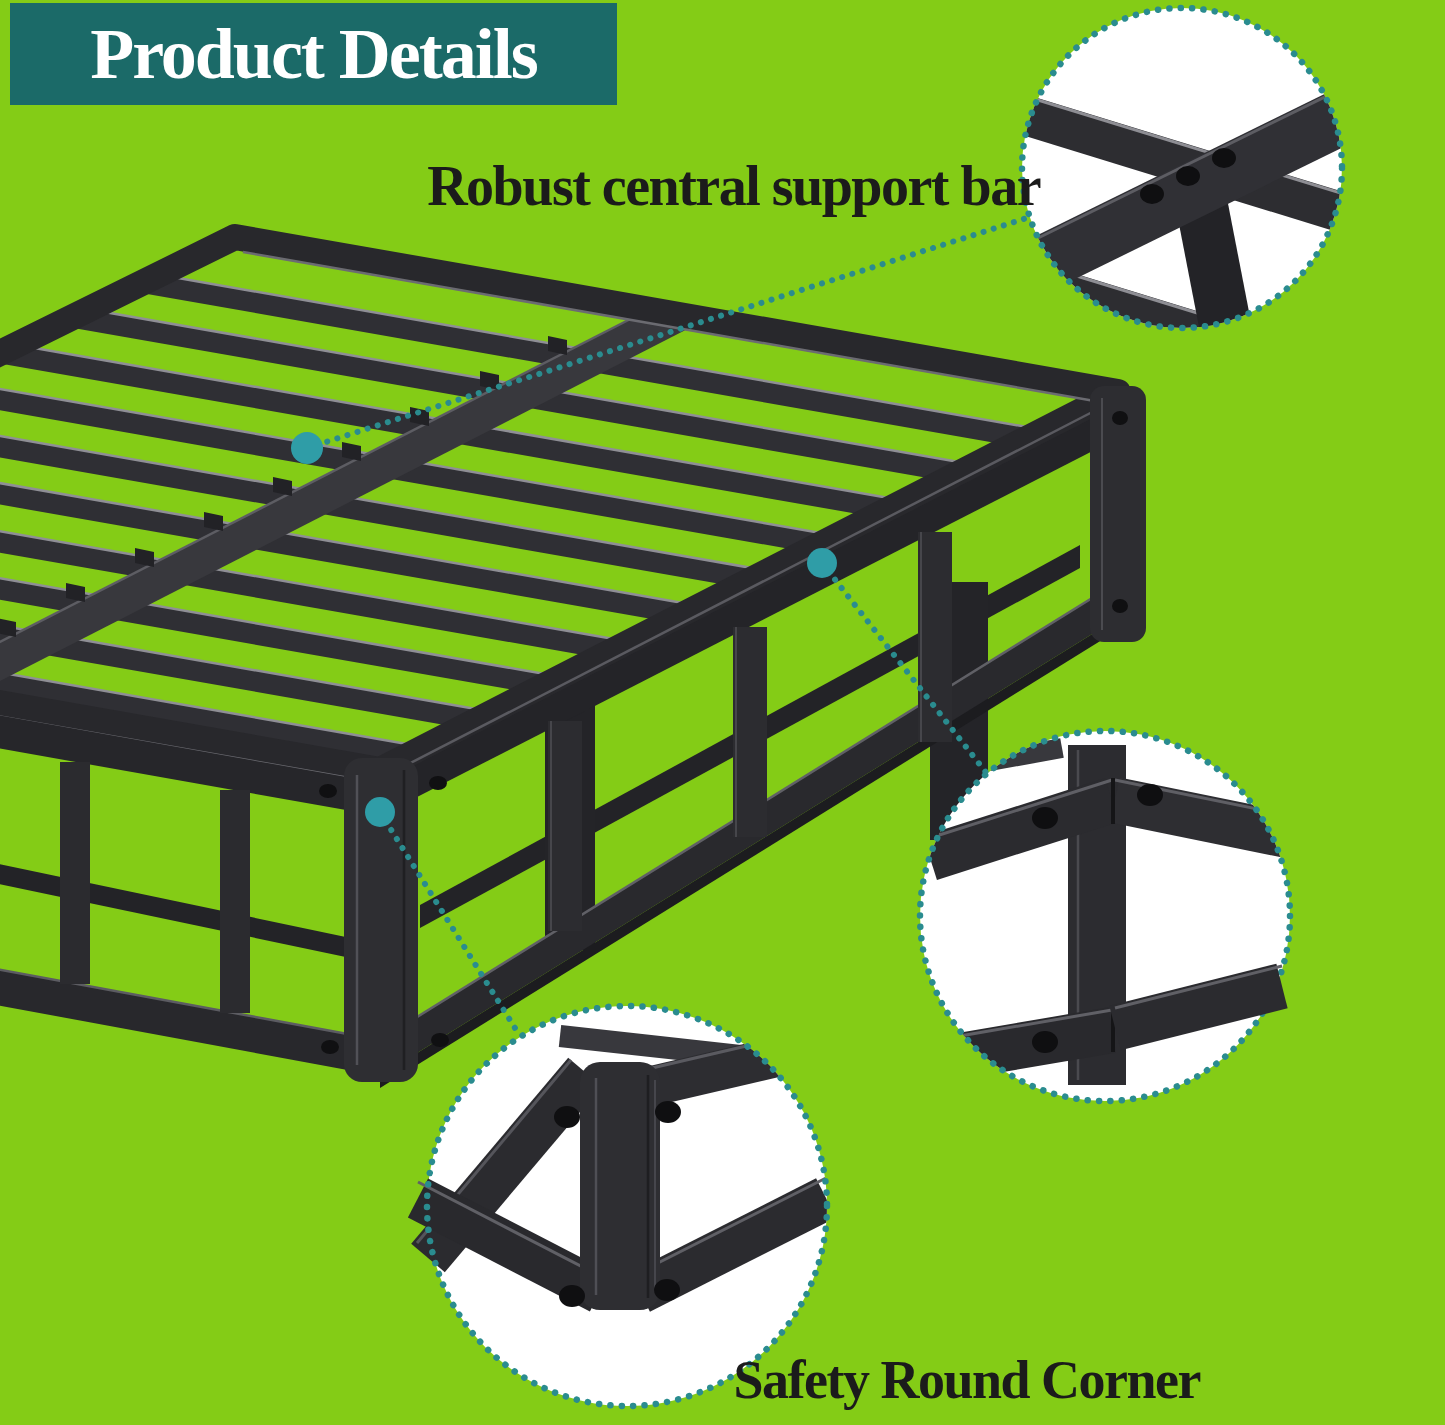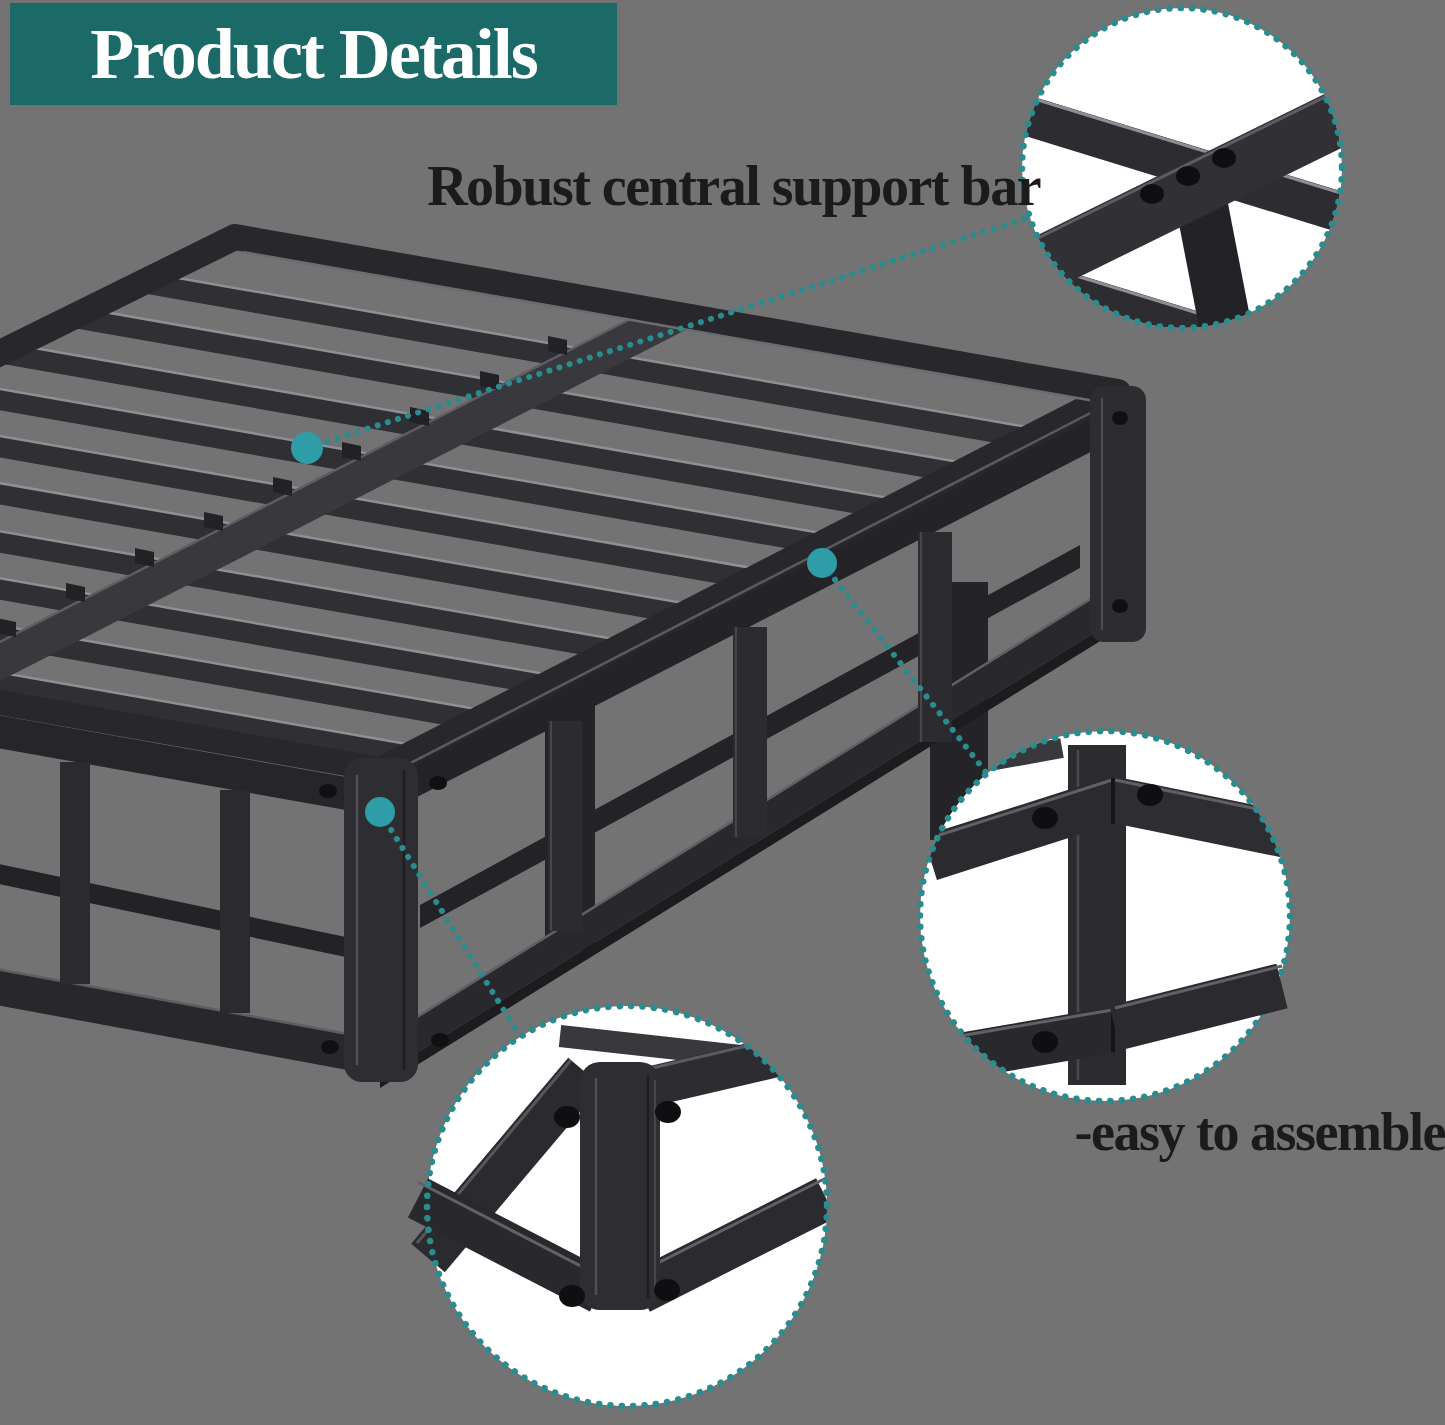--- a/index.html
+++ b/index.html
@@ -1,16 +1,16 @@
 <!DOCTYPE html>
 <html><head>
 <meta charset="utf-8">
 <style>
   html,body{margin:0;padding:0;background:#fff;}
-  .stage{position:relative;width:1445px;height:1425px;background:#737373;overflow:hidden;
+  .stage{position:relative;width:1445px;height:1425px;background:#84cc16;overflow:hidden;
          font-family:"Liberation Serif",serif;}
   .banner{position:absolute;left:10px;top:3px;width:607px;height:102px;background:#1b6a68;
           display:flex;align-items:center;justify-content:center;}
   .banner span{color:#ffffff;font-weight:bold;font-size:72px;letter-spacing:-2px;white-space:nowrap;}
   .label{position:absolute;color:#1b1b1b;font-weight:bold;letter-spacing:-1.5px;text-align:right;
          white-space:nowrap;line-height:1.22;}
   .label-central{left:300px;top:152px;width:740px;font-size:56px;}
   .label-integrated{left:895px;top:1100px;width:550px;font-size:54px;}
   .label-safety{left:620px;top:1348px;width:580px;font-size:54px;}
   svg{position:absolute;left:0;top:0;}
@@ -220,17 +220,19 @@
 
   <div class="banner">
     <span>Product Details</span>
   </div>
 
   <div class="label label-central">
     <span>Robust central support bar</span>
   </div>
 
   <div class="label label-integrated">
-    <div>-easy to assemble</div>
-  </div>
-
+  </div>
+
+  <div class="label label-safety">
+    <span>Safety Round Corner</span>
+  </div>
 
 </div>
 
 </body></html>

